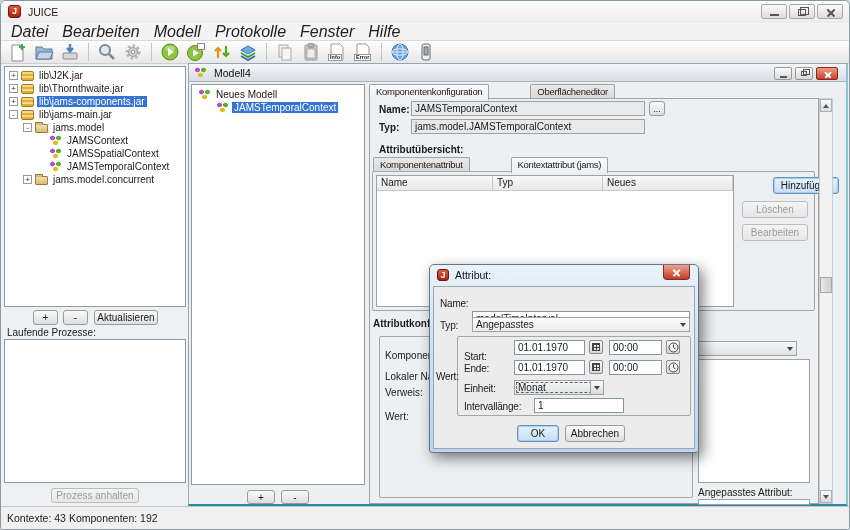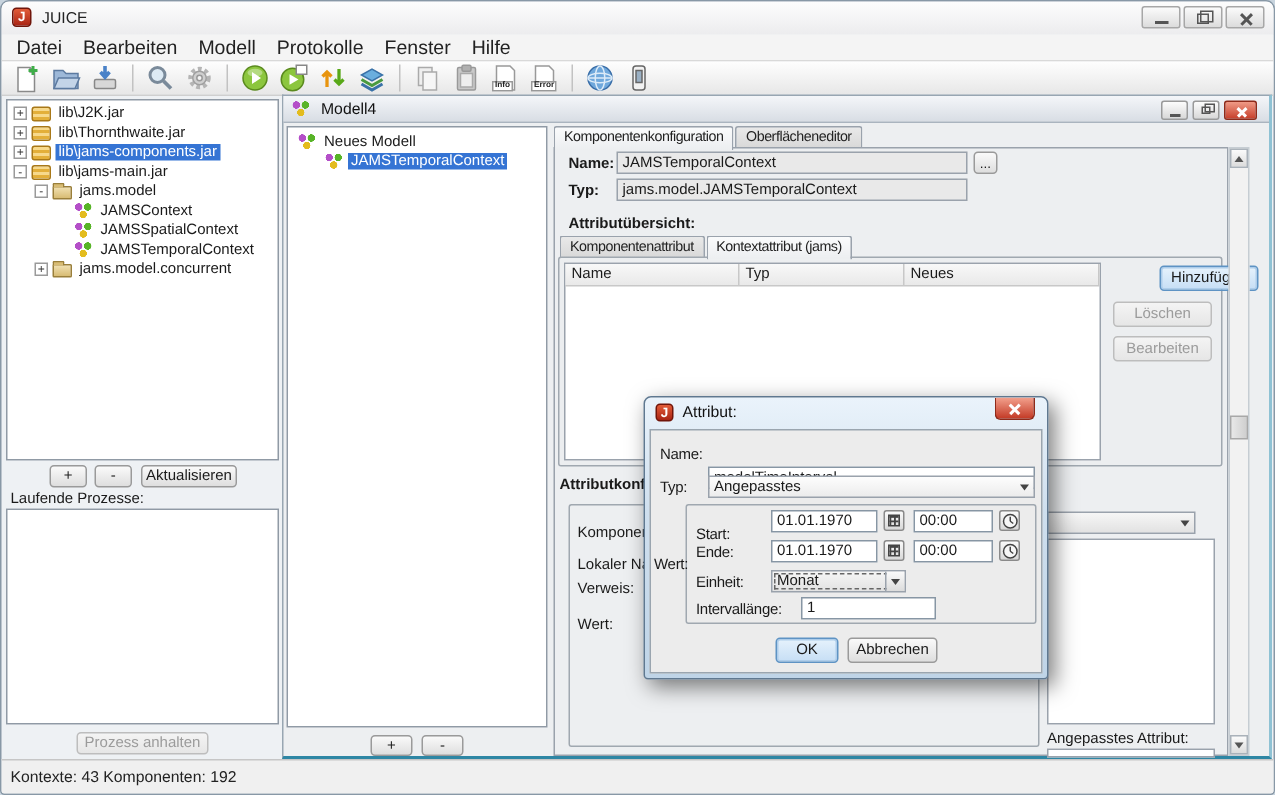--- a/index.html
+++ b/index.html
@@ -21,21 +21,21 @@
   .glyph-min { position:absolute; left:8px; top:9px; width:9px; height:2px; background:#555; }
   .glyph-max { position:absolute; left:8px; top:4px; width:8px; height:7px; border:1.5px solid #555; }
   .glyph-max::before { content:""; position:absolute; left:1px; top:-3.5px; width:7px; height:6px; border:1.5px solid #555; }
   .xbar1,.xbar2 { position:absolute; left:8px; top:7px; width:10px; height:1.7px; background:#555; }
   .xbar1 { transform:rotate(45deg);} .xbar2 { transform:rotate(-45deg);}
   .red .xbar1,.red .xbar2 { background:#fff; }
 
   
   .menubar { left:0; top:22px; width:850px; height:18px; background:#f4f4f4; border-bottom:1px solid #d9d9d9;
              display:flex; align-items:center; padding-left:3px; }
-  .menu-item { padding:2px 7px; font-size:13px; color:#222; }
+  .menu-item { padding:2px 7px; font-size:16px; color:#222;font-style:italic; }
 
   
   .toolbar { left:0; top:40px; width:850px; height:23px; background:linear-gradient(#fefefe,#e7e7e7);
              border-bottom:1px solid #cfcfcf; display:flex; align-items:center; padding-left:4px; }
   .tbtn { width:24px; height:21px; display:flex; align-items:center; justify-content:center; position:relative; margin:0 1px; }
   .tsep { width:1px; height:18px; background:#c2c2c2; margin:0 5px; }
   .mini { position:absolute; left:3px; bottom:2px; font-size:5.5px; font-weight:bold; color:#222;
           background:#fff; border:0.5px solid #999; padding:0 1px; line-height:5px; }
 
   
@@ -81,21 +81,21 @@
            border-radius:2px; margin-left:3px; position:relative; }
   .ifbtn.red { width:22px; background:linear-gradient(#f09a86,#c7402c); border-color:#8e2a1a; }
   .ifbtn .glyph-min { left:5px; top:8px; width:7px; }
   .ifbtn .glyph-max { left:5px; top:3px; width:6px; height:5px; border-width:1px; }
   .ifbtn .glyph-max::before { width:5px; height:4px; border-width:1px; top:-3px;}
   .ifbtn .xbar1,.ifbtn .xbar2 { left:7px; top:6px; width:8px; height:1.5px; }
 
   .frame-tree { left:190px; top:83px; width:174px; height:401px; background:#fff; border:1px solid #909aa5; padding-top:3px; }
 
   
-  .tabs { left:368px; top:83px; height:15px; display:flex; }
+  .tabs { left:368px; top:83px; height:15px; display:flex;gap:40px; }
   .tab { border:1px solid #9aa2ac; border-bottom:none; padding:1px 6px 0 6px; font-size:9.5px; letter-spacing:-0.3px;
          background:linear-gradient(#e9e9e9,#d8d8d8); border-radius:2px 2px 0 0; margin-right:1px; color:#222; }
   .tab.active { background:linear-gradient(#fafbfc,#eceef0); height:16px; position:relative; z-index:2; }
   .cfg-panel { left:368px; top:97px; width:450px; height:406px; background:#edeff1; border:1px solid #9aa2ac; }
   .blabel { font-weight:bold; font-size:10px; }
   .field { background:#e9e9e9; border:1px solid #9aa2ac; font-size:10px; padding:1px 3px; line-height:11px;
            overflow:hidden; white-space:nowrap; }
   .field.white { background:#fff; }
   .tbl { left:375px; top:174px; width:358px; height:132px; background:#fff; border:1px solid #9aa2ac; }
   .tbl-head { display:flex; height:15px; background:linear-gradient(#f8f8f8,#e9e9e9); border-bottom:1px solid #c8c8c8; }

